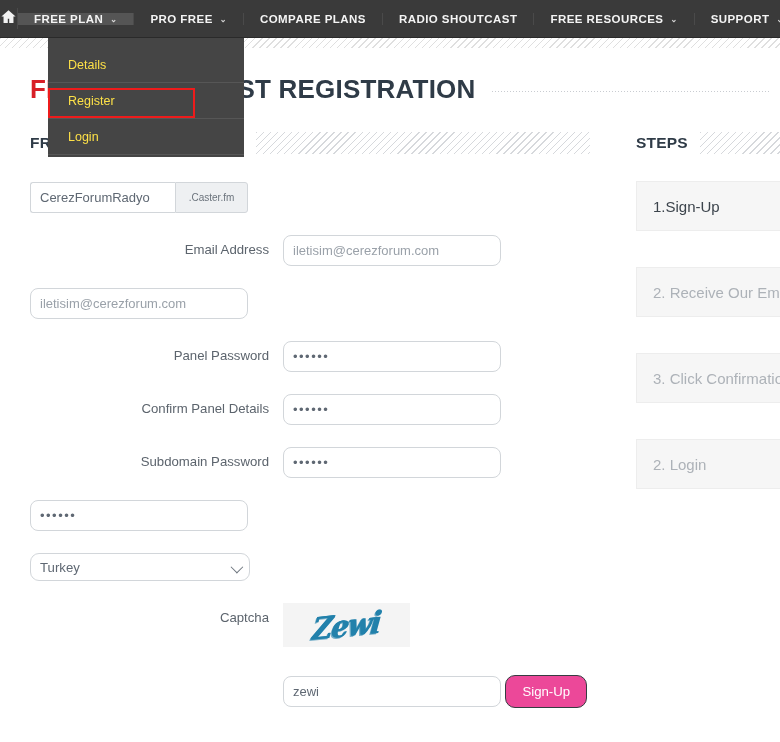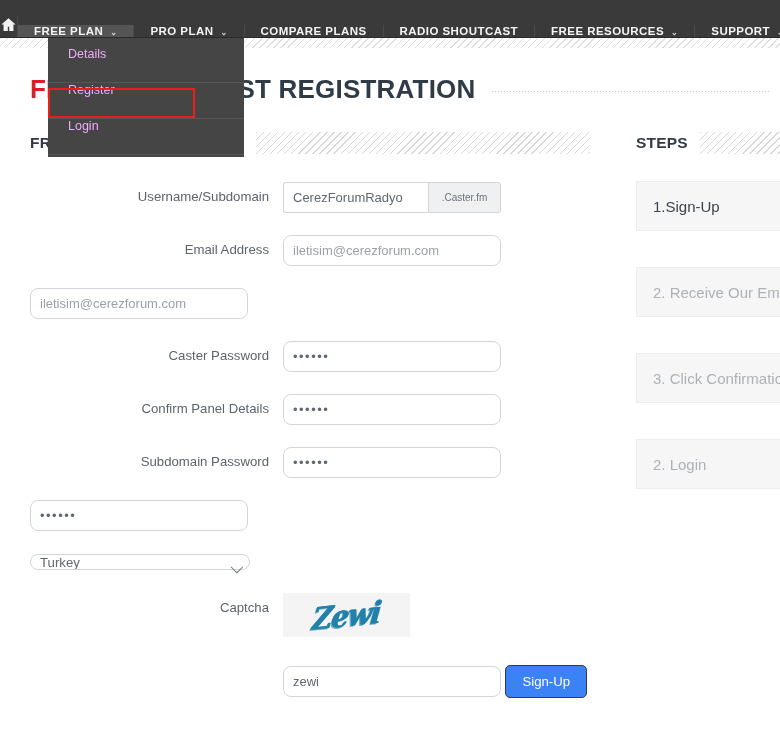--- a/index.html
+++ b/index.html
@@ -8,21 +8,21 @@
     overflow: hidden;
     background: #ffffff;
     font-family: "Liberation Sans", sans-serif;
   }
   .page { position: relative; width: 780px; height: 742px; background: #fff; overflow: hidden; }
 
   
   .navbar {
     position: absolute; top: 0; left: 0; width: 780px; height: 38px;
     background: #3a3a3a;
-    display: flex; align-items: flex-end;
+    display: flex; align-items: center;
     border-bottom: 1px solid #2a2a2a;
     z-index: 40;
   }
   .nav-home {
     width: 54px; display: flex; align-items: center; justify-content: center;
     background: #3a3a3a;
     border-right: 1px solid #4a4a4a;
   }
   .nav-home svg { width: 17px; height: 17px; fill: #f2f2f2; }
   .nav-item {
@@ -49,23 +49,23 @@
 
   
   .dropdown {
     position: absolute; top: 38px; left: 48px;
     width: 196px; height: 119px;
     background: #454545;
     z-index: 60;
     padding-top: 9px;
   }
   .dd-item {
-    height: 36px; display: flex; 
+    height: 36px; display: flex; align-items: center;
     padding-left: 20px;
-    color: #f0abfc; font-size: 12.5px;
+    color: #fde047; font-size: 12.5px;
     border-bottom: 1px solid #565656;
     cursor: pointer;
     position: relative;
   }
   .dd-item:last-child { border-bottom: 1px solid #565656; }
   .dd-highlight {
     position: absolute; left: 0px; top: 50px;
     width: 147px; height: 30px;
     border: 2px solid #ee1b1b;
     z-index: 70;
@@ -134,21 +134,21 @@
     width: 145px; border-radius: 3px 0 0 3px; border-right: none;
   }
   .inp-addon {
     width: 73px; display: flex; align-items: center; justify-content: center;
     border: 1px solid #d2d6da; border-radius: 0 3px 3px 0;
     background: #eef0f2; color: #6b737c; font-size: 10px;
   }
   .pw { letter-spacing: 1.5px; font-size: 13px; }
   .sel-wrap { position: relative; width: 220px; }
   select.sel {
-    width: 220px; height: 16px;
+    width: 220px; height: 28px;
     border: 1px solid #d2d6da; border-radius: 9px;
     background: #fff; color: #5f6873; font-size: 13.2px;
     padding: 0 28px 0 9px;
     font-family: "Liberation Sans", sans-serif;
     -webkit-appearance: none; appearance: none; outline: none;
   }
   .sel-caret {
     position: absolute; right: 10px; top: 11px;
     width: 9px; height: 9px; pointer-events: none;
     border-right: 1.6px solid #6d757e; border-bottom: 1.6px solid #6d757e;
@@ -163,22 +163,22 @@
     font-family: "DejaVu Serif", serif;
     font-size: 27px; font-weight: bold; font-style: italic;
     color: #2281ab;
     transform: skewX(-12deg) rotate(-6deg) scaleY(1.15);
     letter-spacing: -1px;
     text-shadow: 1px 0 0 #2281ab, -1px 1px 0 rgba(34,129,171,.6);
   }
   .btn-signup {
     margin-top: 16px;
     display: inline-block;
-    background: #3b82f6; color: #fff;
-    border: 1px solid #363c42; border-radius: 5px;
+    background: #ec4899; color: #fff;
+    border: 1px solid #363c42; border-radius: 10px;
     font-size: 13.2px; padding: 8px 16px;
     cursor: pointer;
     font-family: "Liberation Sans", sans-serif;
   }
 
   
   .steps { margin-top: 23px; }
   .step-box {
     background: #f6f6f6; border: 1px solid #ededed;
     height: 50px; display: flex; align-items: center;
@@ -199,21 +199,21 @@
         <svg viewBox="0 0 24 24">
             <path d="M12 3 2 12h3v9h6v-6h2v6h6v-9h3z"></path>
           </svg>
       </span>
     </div>
     <div class="nav-item active">
       <span>FREE PLAN</span>
       <span class="caret">⌄</span>
     </div>
     <div class="nav-item">
-      <span>PRO PLAN</span>
+      <span>PRO FREE</span>
       <span class="caret">⌄</span>
     </div>
     <div class="nav-item">
       <span>COMPARE PLANS</span>
     </div>
     <div class="nav-item">
       <span>RADIO SHOUTCAST</span>
     </div>
     <div class="nav-item">
       <span>FREE RESOURCES</span>
@@ -248,21 +248,20 @@
 
   <div class="col-left">
     <div class="section-head">
       <h2>FREE SHOUTCAST SERVER</h2>
       <div class="section-hatch"></div>
     </div>
 
     <div class="form">
 
       <div class="frow">
-        <div class="flabel">Username/Subdomain</div>
         <div class="fctrl">
           <div class="inp-group">
             <input class="inp" type="text" value="CerezForumRadyo" style="">
             <div class="inp-addon">.Caster.fm</div>
           </div>
         </div>
       </div>
 
       <div class="frow">
         <div class="flabel">Email Address</div>
@@ -271,21 +270,21 @@
         </div>
       </div>
 
       <div class="frow">
         <div class="fctrl">
           <input class="inp" type="text" placeholder="iletisim@cerezforum.com" style="">
         </div>
       </div>
 
       <div class="frow">
-        <div class="flabel">Caster Password</div>
+        <div class="flabel">Panel Password</div>
         <div class="fctrl">
           <input class="inp pw" type="text" value="••••••" style="">
         </div>
       </div>
 
       <div class="frow">
         <div class="flabel">Confirm Panel Details</div>
         <div class="fctrl">
           <input class="inp pw" type="text" value="••••••" style="">
         </div>

